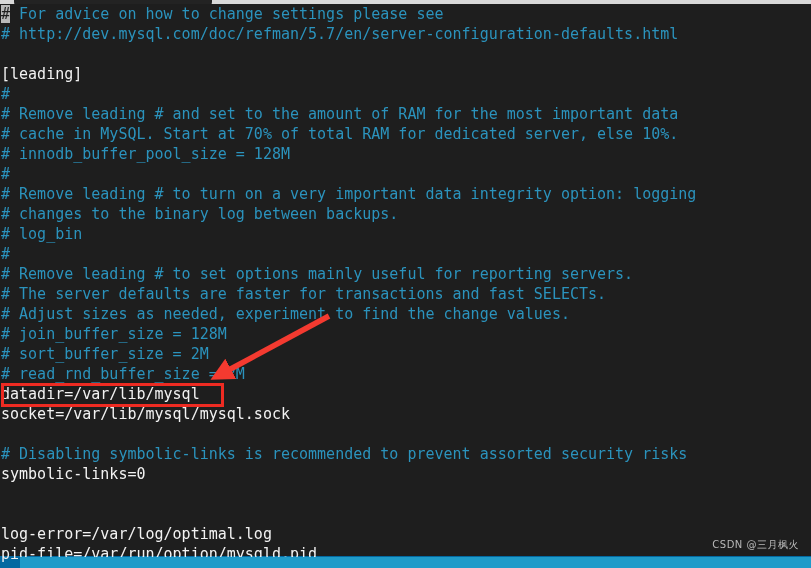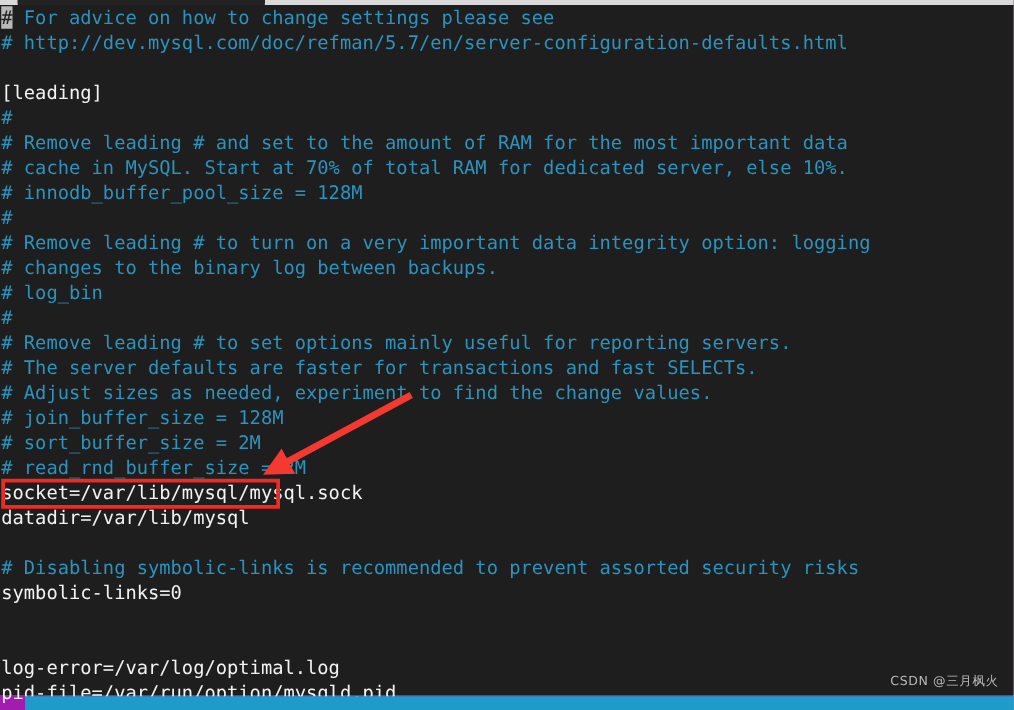--- a/index.html
+++ b/index.html
@@ -5,21 +5,21 @@
   html, body {
     margin: 0;
     padding: 0;
     background: #d4d4d4;
   }
   #screen {
     position: relative;
     width: 811px;
     height: 568px;
     overflow: hidden;
-    background: #a21caf;
+    background: #0369a1;
     font-family: "DejaVu Sans Mono", "Liberation Mono", monospace;
   }
   
   #top-strip {
     position: absolute;
     top: 0; left: 0;
     width: 811px;
     height: 4px;
     background: #d9d9d9;
   }
@@ -118,22 +118,22 @@
         <div class="line"><span class="comment"># Remove leading # to turn on a very important data integrity option: logging</span></div>
         <div class="line"><span class="comment"># changes to the binary log between backups.</span></div>
         <div class="line"><span class="comment"># log_bin</span></div>
         <div class="line"><span class="comment">#</span></div>
         <div class="line"><span class="comment"># Remove leading # to set options mainly useful for reporting servers.</span></div>
         <div class="line"><span class="comment"># The server defaults are faster for transactions and fast SELECTs.</span></div>
         <div class="line"><span class="comment"># Adjust sizes as needed, experiment to find the change values.</span></div>
         <div class="line"><span class="comment"># join_buffer_size = 128M</span></div>
         <div class="line"><span class="comment"># sort_buffer_size = 2M</span></div>
         <div class="line"><span class="comment"># read_rnd_buffer_size = 2M</span></div>
+        <div class="line"><span class="plain">datadir=/var/lib/mysql</span></div>
         <div class="line"><span class="plain">socket=/var/lib/mysql/mysql.sock</span></div>
-        <div class="line"><span class="plain">datadir=/var/lib/mysql</span></div>
         <div class="line"><span class="plain">&nbsp;</span></div>
         <div class="line"><span class="comment"># Disabling symbolic-links is recommended to prevent assorted security risks</span></div>
         <div class="line"><span class="plain">symbolic-links=0</span></div>
         <div class="line"><span class="plain">&nbsp;</span></div>
         <div class="line"><span class="plain">&nbsp;</span></div>
         <div class="line"><span class="plain">log-error=/var/log/optimal.log</span></div>
         <div class="line"><span class="plain">pid-file=/var/run/option/mysqld.pid</span></div>
         <div class="line"><span class="tilde">~</span></div>
       </div>
   </div>

